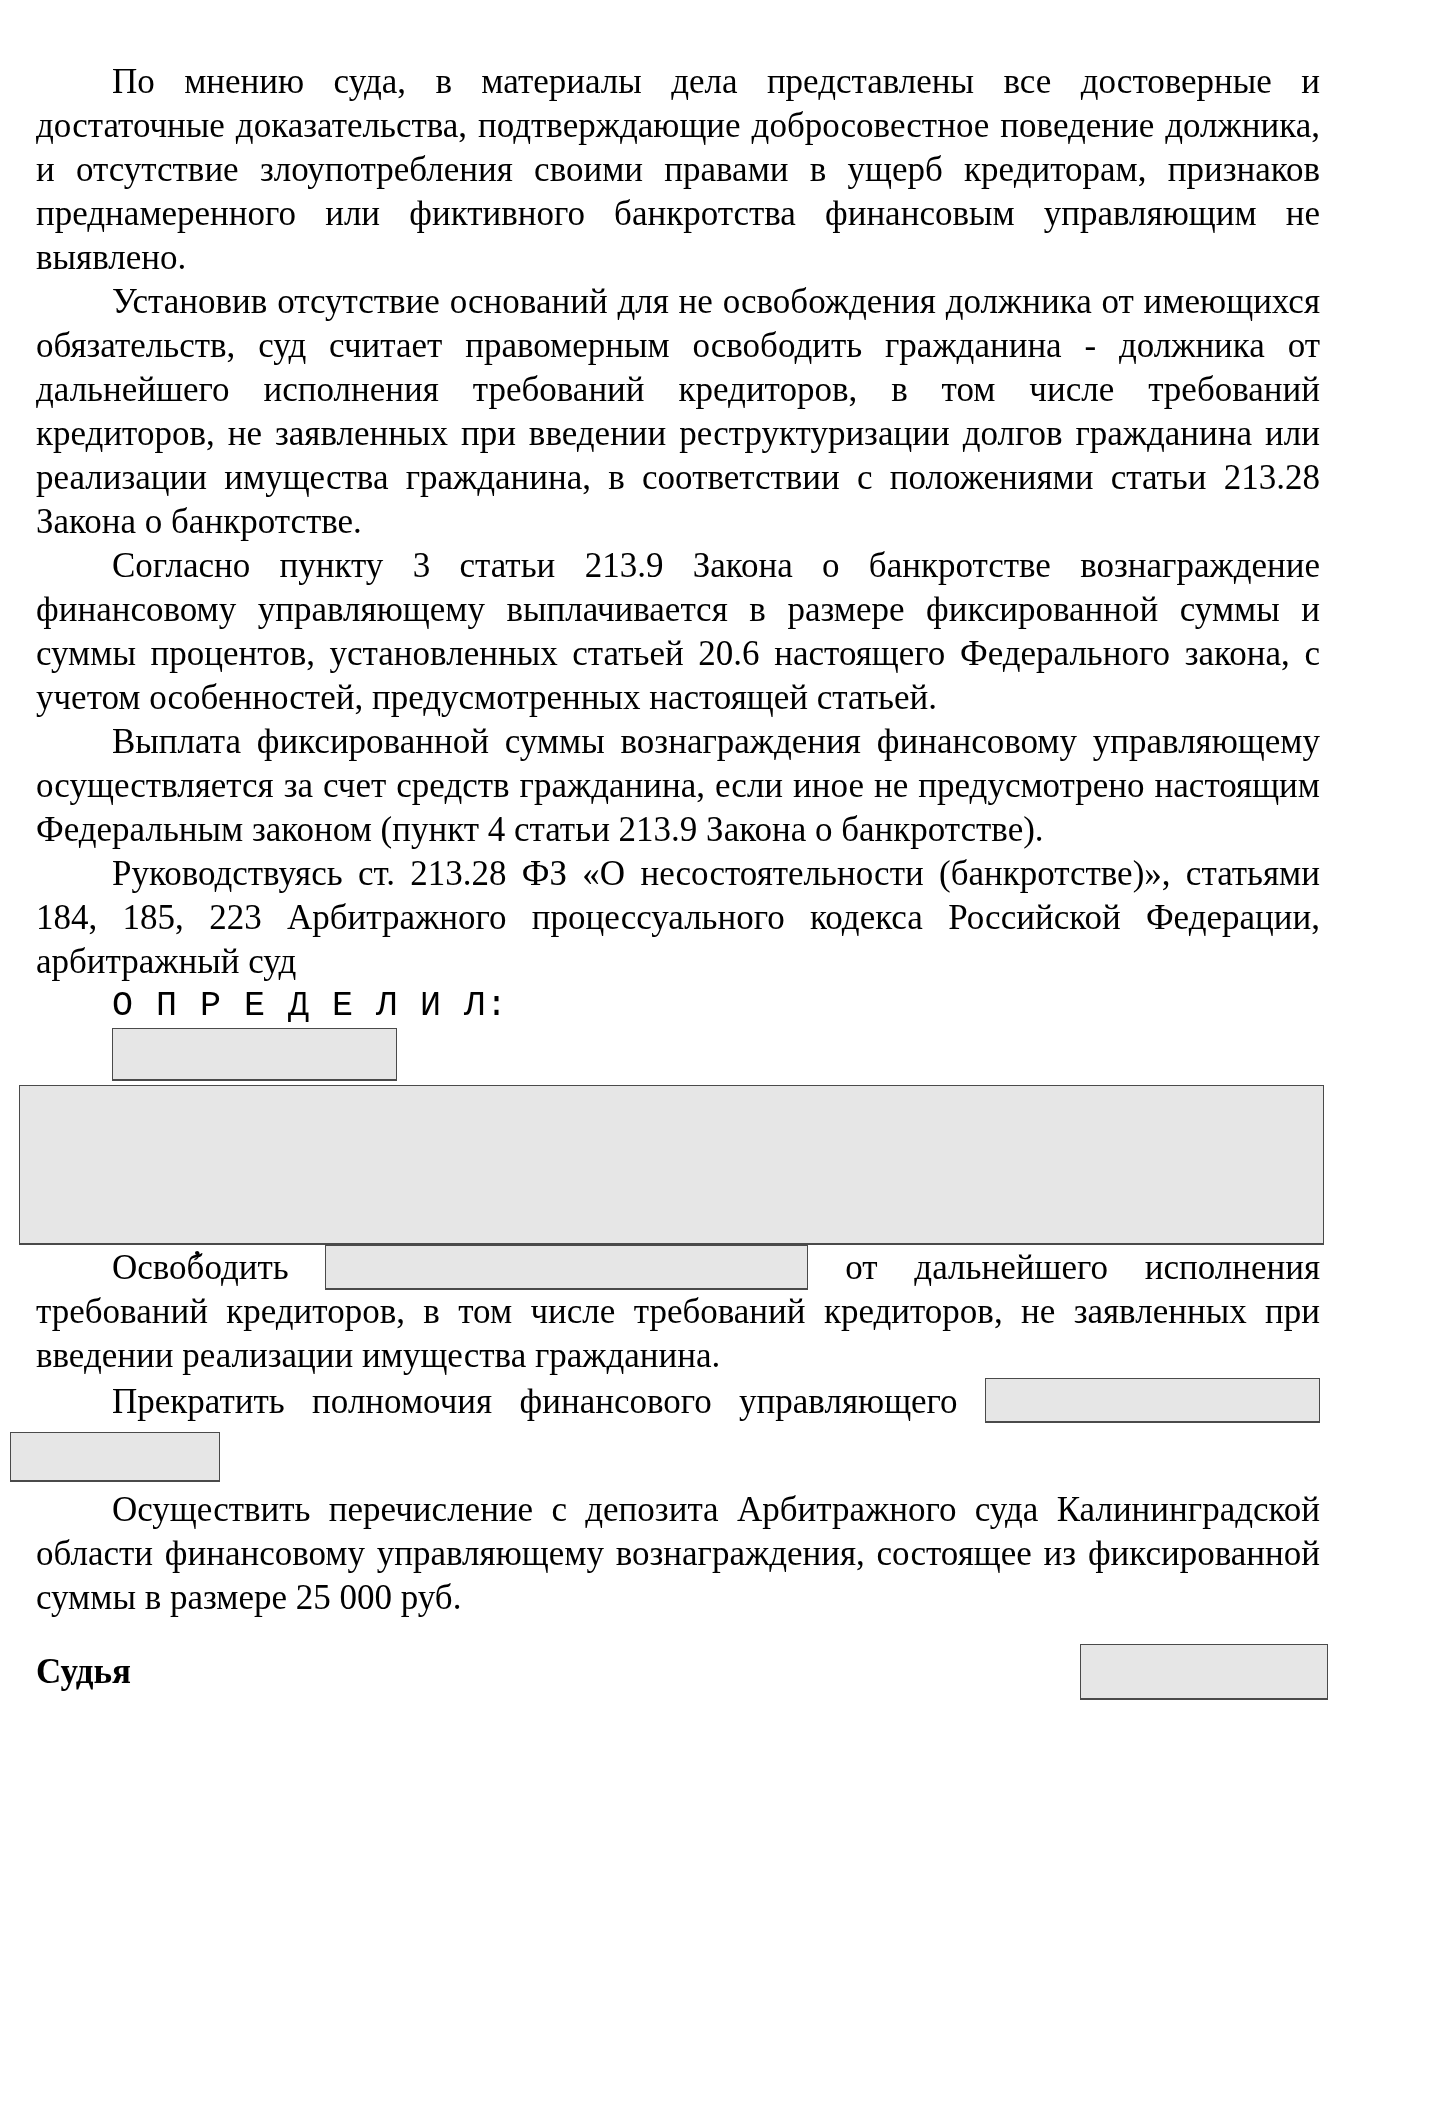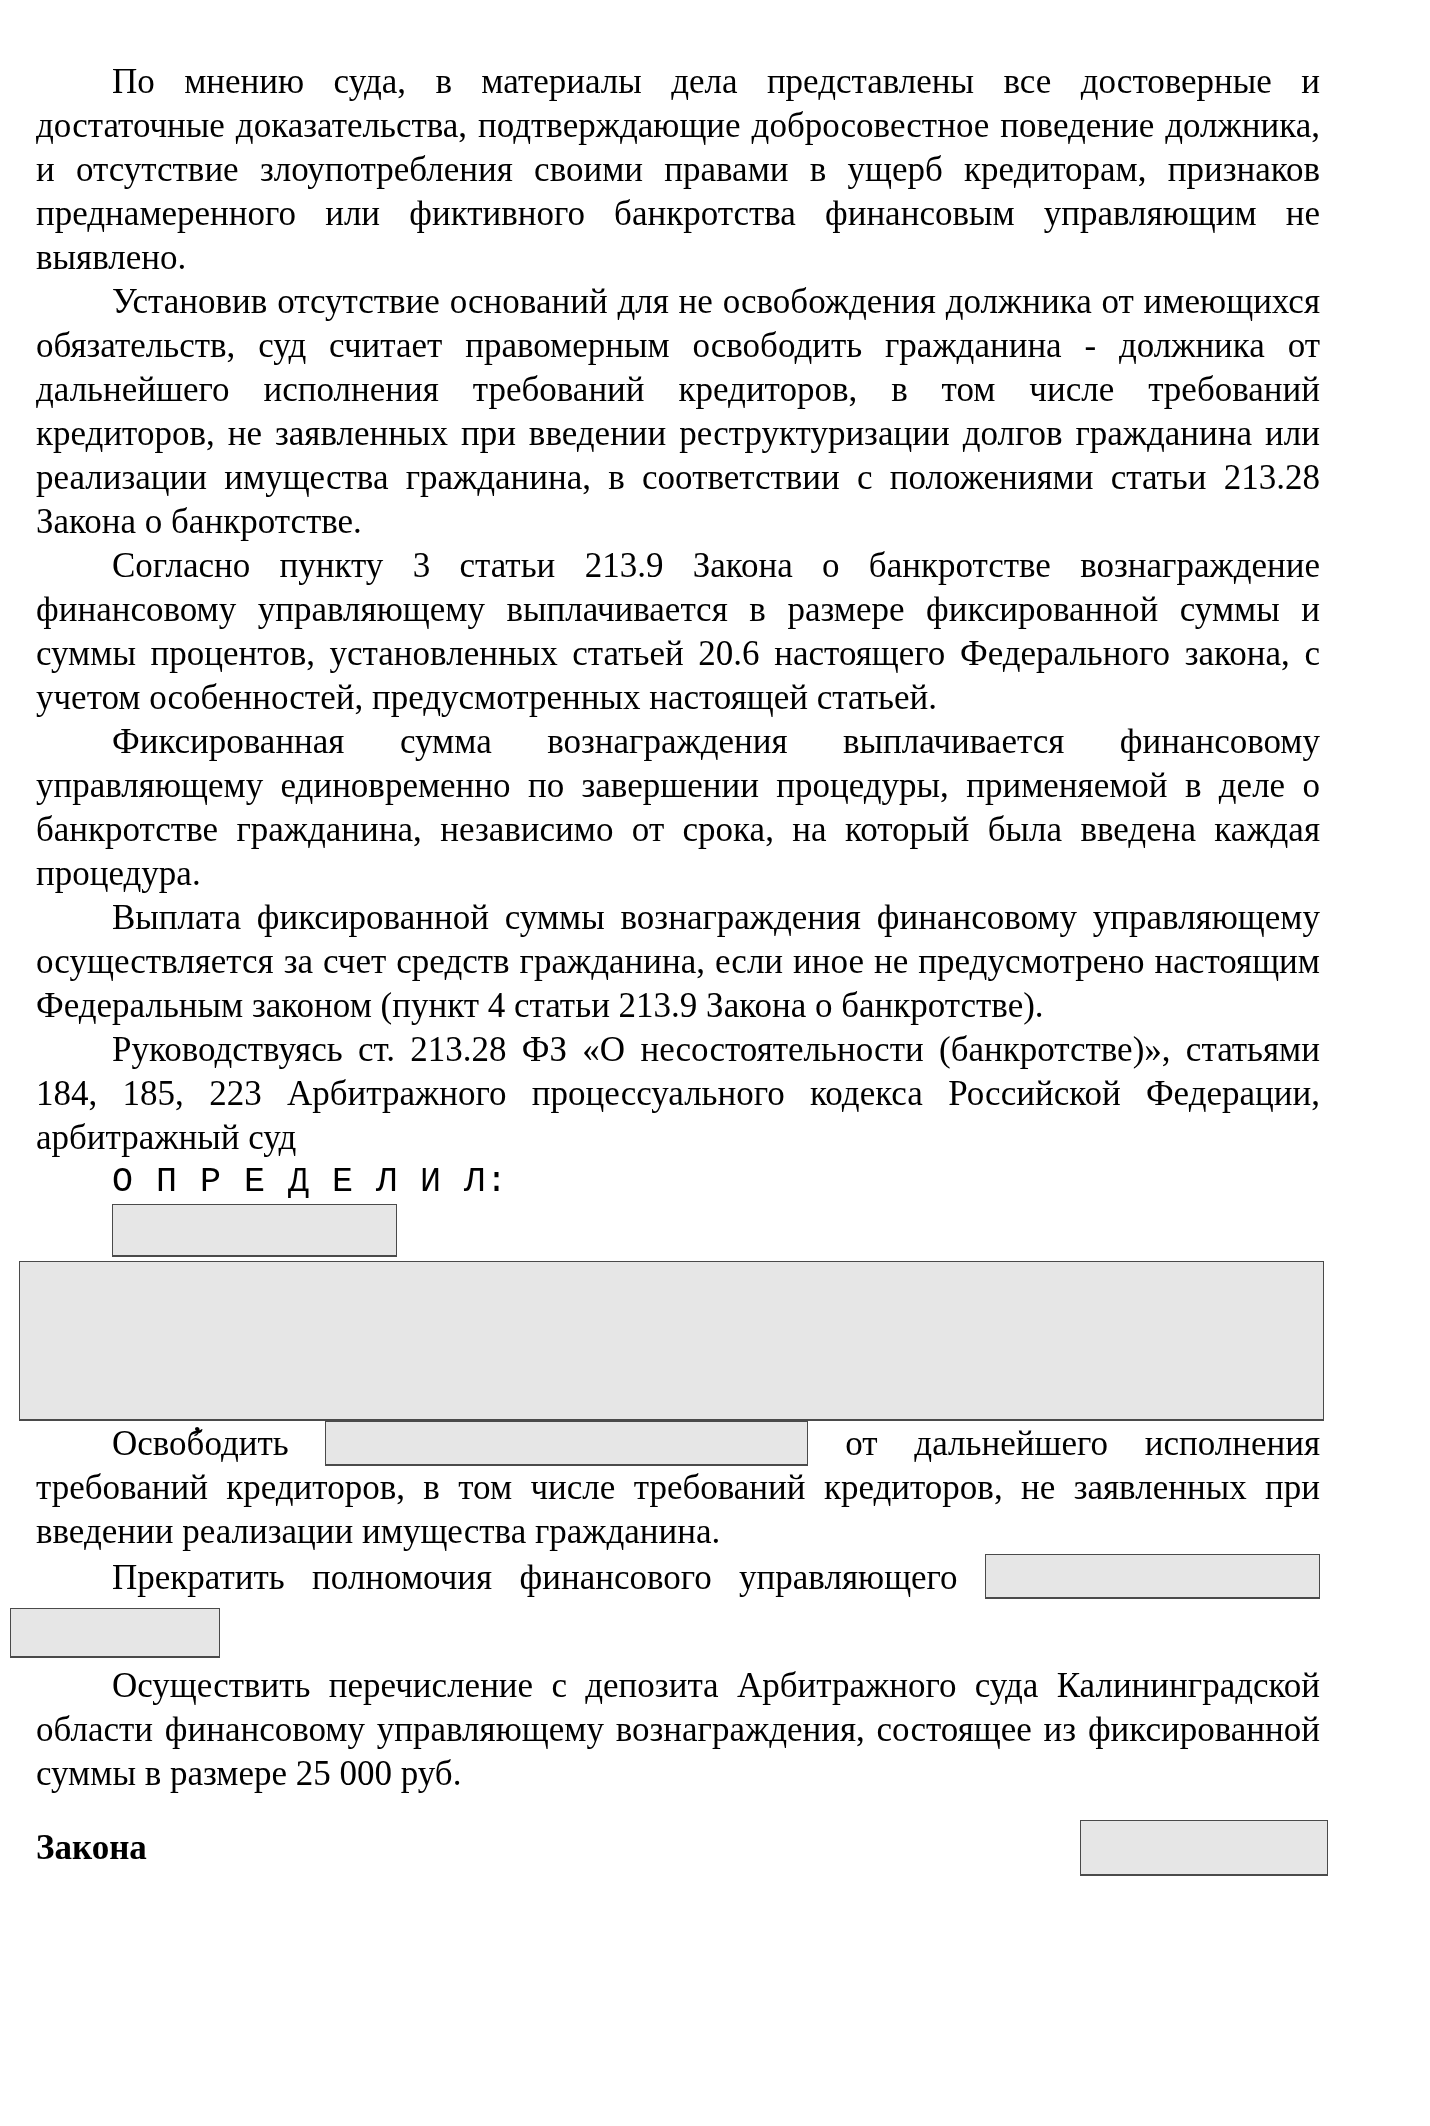--- a/index.html
+++ b/index.html
@@ -88,21 +88,20 @@
 <body>
 
 <div class="page">
 
   <p class="body-par">По мнению суда, в материалы дела представлены все достоверные и достаточные доказательства, подтверждающие добросовестное поведение должника, и отсутствие злоупотребления своими правами в ущерб кредиторам, признаков преднамеренного или фиктивного банкротства финансовым управляющим не выявлено.</p>
 
   <p class="body-par">Установив отсутствие оснований для не освобождения должника от имеющихся обязательств, суд считает правомерным освободить гражданина - должника от дальнейшего исполнения требований кредиторов, в том числе требований кредиторов, не заявленных при введении реструктуризации долгов гражданина или реализации имущества гражданина, в соответствии с положениями статьи 213.28 Закона о банкротстве.</p>
 
   <p class="body-par">Согласно пункту 3 статьи 213.9 Закона о банкротстве вознаграждение финансовому управляющему выплачивается в размере фиксированной суммы и суммы процентов, установленных статьей 20.6 настоящего Федерального закона, с учетом особенностей, предусмотренных настоящей статьей.</p>
 
-  <p class="body-par">Фиксированная сумма вознаграждения выплачивается финансовому управляющему единовременно по завершении процедуры, применяемой в деле о банкротстве гражданина, независимо от срока, на который была введена каждая процедура.</p>
 
   <p class="body-par">Выплата фиксированной суммы вознаграждения финансовому управляющему осуществляется за счет средств гражданина, если иное не предусмотрено настоящим Федеральным законом (пункт 4 статьи 213.9 Закона о банкротстве).</p>
 
   <p class="body-par">Руководствуясь ст. 213.28 ФЗ «О несостоятельности (банкротстве)», статьями 184, 185, 223 Арбитражного процессуального кодекса Российской Федерации, арбитражный суд</p>
 
   <p class="body-par ruling-heading">О П Р Е Д Е Л И Л:</p>
 
   <div class="par-with-box">
     <span class="redact redact-inline-1"></span>
     <span class="redact-block-wrap">
@@ -120,17 +119,17 @@
   <div class="par-with-box">
     <span>Прекратить полномочия финансового управляющего</span>
     <span class="redact redact-inline-3"></span>
     <span class="redact redact-small-left"></span>
   </div>
 
   <p class="body-par">Осуществить перечисление с депозита Арбитражного суда Калининградской области финансовому управляющему вознаграждения, состоящее из фиксированной суммы в размере 25 000 руб.</p>
 
 
   <div class="signature-row">
-    <span class="judge-label">Закона</span>
+    <span class="judge-label">Судья</span>
     <span class="redact redact-signature"></span>
   </div>
 
 </div>
 
 </body></html>

